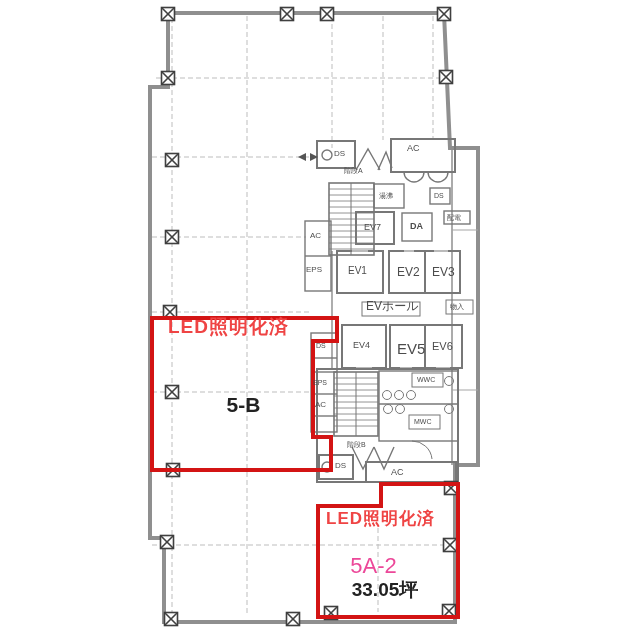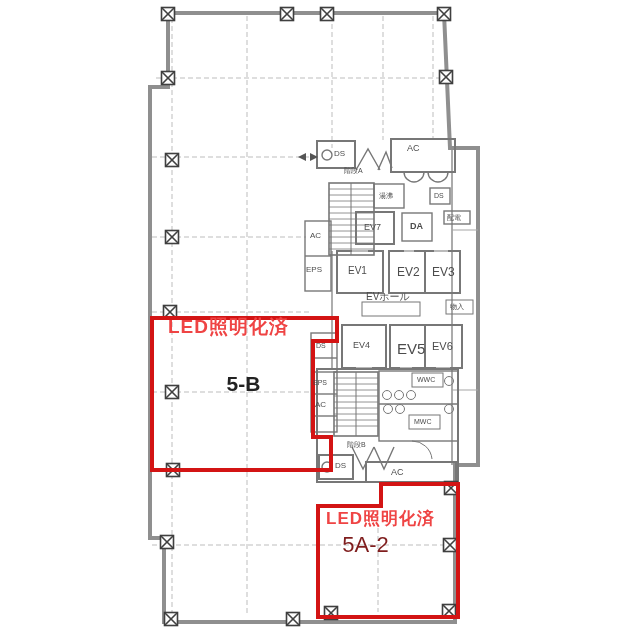--- a/index.html
+++ b/index.html
@@ -4,21 +4,21 @@
 <style>
   html,body{margin:0;padding:0;background:#ffffff;}
   #stage{position:relative;width:630px;height:630px;background:#ffffff;overflow:hidden;
          font-family:"Liberation Sans","DejaVu Sans",sans-serif;}
   #plan-svg{position:absolute;left:0;top:0;}
   .lbl{position:absolute;color:#4c4c4c;white-space:nowrap;line-height:1;
        font-family:"Liberation Sans","DejaVu Sans",sans-serif;}
   .led-txt{position:absolute;color:#ef4444;font-weight:bold;white-space:nowrap;line-height:1;
        font-family:"Liberation Sans","DejaVu Sans",sans-serif;letter-spacing:1px;}
   .unit-name{position:absolute;color:#222;font-weight:bold;text-align:center;line-height:1.15;
-       font-family:"Liberation Sans","DejaVu Sans",sans-serif;}
+       font-family:"Liberation Sans","DejaVu Sans",sans-serif;margin-top:21px;}
 </style>
 </head>
 <body>
 
 <div id="stage">
 
 <svg id="plan-svg" width="630" height="630" viewBox="0 0 630 630">
   <defs>
     <filter id="scanblur" x="-5%" y="-5%" width="110%" height="110%">
       <feGaussianBlur stdDeviation="0.4"></feGaussianBlur>
@@ -221,36 +221,37 @@
   <g fill="none" stroke="#d31414" stroke-width="4">
     <path d="M152,318 L337,318 L337,341 L313,341 L313,437 L331,437 L331,470 L152,470 Z"></path>
     <path d="M318,506 L381,506 L381,484 L458,484 L458,617 L318,617 Z"></path>
   </g>
 </svg>
 
 <div class="led-txt" style="left:168px;top:317px;font-size:19px;">LED照明化済</div>
 <div class="unit-name" style="left:196px;top:372px;width:95px;font-size:21px;">5-B</div>
 
 <div class="led-txt" style="left:326px;top:510px;font-size:17px;">LED照明化済</div>
-<div class="unit-name" style="left:318px;top:532px;width:95px;font-size:22px;font-weight:500;color:#7f1d1d;">5A-2</div>
+<div class="unit-name" style="left:326px;top:532px;width:95px;font-size:22px;font-weight:500;color:#ec4899;">5A-2</div>
+<div class="unit-name" style="left:336px;top:558px;width:98px;font-size:19px;">33.05坪</div>
 
 <span class="lbl" style="left:407px;top:144px;font-size:9px;">AC</span>
 <span class="lbl" style="left:334px;top:150px;font-size:8px;">DS</span>
 <span class="lbl" style="left:344px;top:167px;font-size:7px;">階段A</span>
 <span class="lbl" style="left:379px;top:192px;font-size:7px;">湯沸</span>
 <span class="lbl" style="left:364px;top:223px;font-size:9px;">EV7</span>
 <span class="lbl" style="left:410px;top:222px;font-size:9px;font-weight:bold;">DA</span>
 <span class="lbl" style="left:434px;top:192px;font-size:7px;">DS</span>
 <span class="lbl" style="left:447px;top:214px;font-size:7px;">配電</span>
 <span class="lbl" style="left:310px;top:232px;font-size:8px;">AC</span>
 <span class="lbl" style="left:306px;top:266px;font-size:8px;">EPS</span>
 <span class="lbl" style="left:348px;top:266px;font-size:10px;">EV1</span>
 <span class="lbl" style="left:397px;top:266px;font-size:12px;text-align:right;">EV2</span>
 <span class="lbl" style="left:432px;top:266px;font-size:12px;">EV3</span>
-<span class="lbl" style="left:366px;top:292px;font-size:10px;">EVホール</span>
+<span class="lbl" style="left:366px;top:300px;font-size:12px;">EVホール</span>
 <span class="lbl" style="left:450px;top:303px;font-size:7px;">物入</span>
 <span class="lbl" style="left:353px;top:341px;font-size:9px;">EV4</span>
 <span class="lbl" style="left:397px;top:341px;font-size:15px;">EV5</span>
 <span class="lbl" style="left:432px;top:341px;font-size:11px;">EV6</span>
 <span class="lbl" style="left:316px;top:342px;font-size:7px;">DS</span>
 <span class="lbl" style="left:313px;top:379px;font-size:7px;">EPS</span>
 <span class="lbl" style="left:315px;top:401px;font-size:8px;">AC</span>
 <span class="lbl" style="left:417px;top:376px;font-size:7px;">WWC</span>
 <span class="lbl" style="left:414px;top:418px;font-size:7px;">MWC</span>
 <span class="lbl" style="left:347px;top:441px;font-size:7px;">階段B</span>

